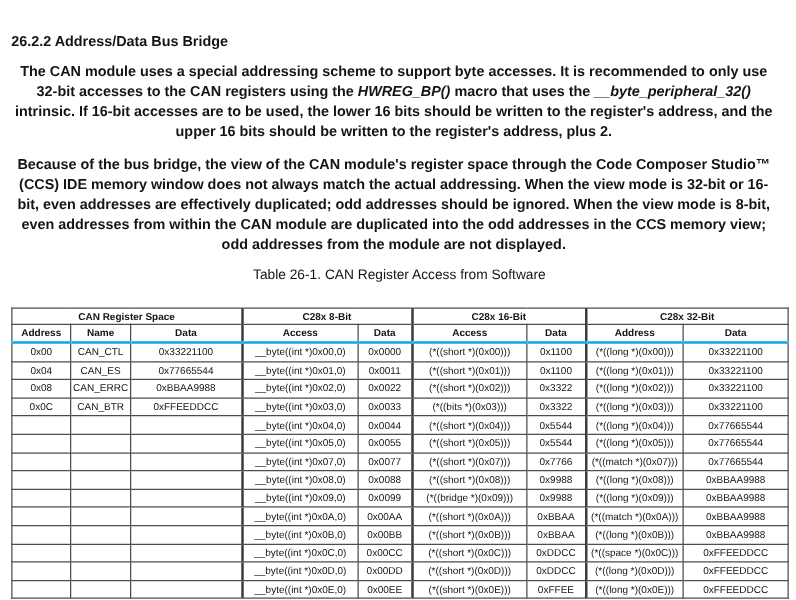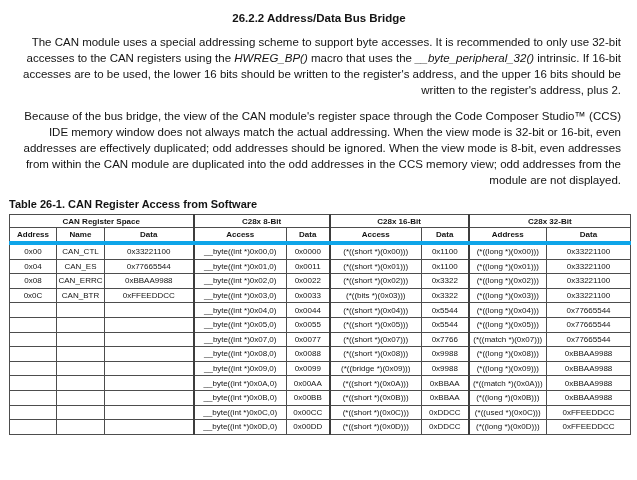--- a/index.html
+++ b/index.html
@@ -11,38 +11,39 @@
     overflow: hidden;
     font-family: "Liberation Sans", sans-serif;
     color: #141414;
   }
   .page {
     padding: 12px 8px 0 9px;
   }
   .heading {
     font-size: 11.5px;
     font-weight: bold;
-    margin: 0 0 10px 0;
-    text-align: center;
+    margin: 16px 0 10px 0;
   }
   .paragraphs p {
     font-size: 11.5px;
     line-height: 16px;
     margin: 0 0 10px 0;
     width: 612px;
-    text-align: right;
+    text-align: center;
+    font-weight: bold;
   }
   .paragraphs .it {
     font-style: italic;
   }
   .tbl-title {
     width: 621px;
+    text-align: center;
     font-size: 11px;
-    font-weight: bold;
-    margin: 3px 0 4px 0;
+    font-weight: normal;
+    margin: 3px 0 20px 0;
   }
   table.reg {
     border-collapse: collapse;
     table-layout: fixed;
     width: 621px;
   }
   table.reg th, table.reg td {
     border: 1px solid #4d4d4d;
     font-size: 8px;
     text-align: center;
@@ -51,21 +52,21 @@
     overflow: hidden;
     white-space: nowrap;
   }
   table.reg tr.group-row th {
     height: 12px;
     font-weight: bold;
   }
   table.reg tr.colhead-row th {
     height: 13px;
     font-weight: bold;
-    border-bottom: 4px solid #0ea5e9;
+    border-bottom: 2px solid #0ea5e9;
   }
   table.reg tbody td {
     height: 13.6px;
     font-weight: normal;
   }
   
   table.reg .sb {
     border-left: 2px solid #3d3d3d;
   }
 </style>
@@ -236,29 +237,40 @@
           <td>0xBBAA9988</td>
         </tr>
         <tr>
           <td></td>
           <td></td>
           <td></td>
           <td class="sb">__byte((int *)0x0C,0)</td>
           <td>0x00CC</td>
           <td class="sb">(*((short *)(0x0C)))</td>
           <td>0xDDCC</td>
-          <td class="sb">(*((used *)(0x0C)))</td>
+          <td class="sb">(*((space *)(0x0C)))</td>
           <td>0xFFEEDDCC</td>
         </tr>
         <tr>
           <td></td>
           <td></td>
           <td></td>
           <td class="sb">__byte((int *)0x0D,0)</td>
           <td>0x00DD</td>
           <td class="sb">(*((short *)(0x0D)))</td>
           <td>0xDDCC</td>
           <td class="sb">(*((long *)(0x0D)))</td>
           <td>0xFFEEDDCC</td>
         </tr>
+        <tr>
+          <td></td>
+          <td></td>
+          <td></td>
+          <td class="sb">__byte((int *)0x0E,0)</td>
+          <td>0x00EE</td>
+          <td class="sb">(*((short *)(0x0E)))</td>
+          <td>0xFFEE</td>
+          <td class="sb">(*((long *)(0x0E)))</td>
+          <td>0xFFEEDDCC</td>
+        </tr>
       </tbody>
   </table>
 </div>
 
 </body></html>

